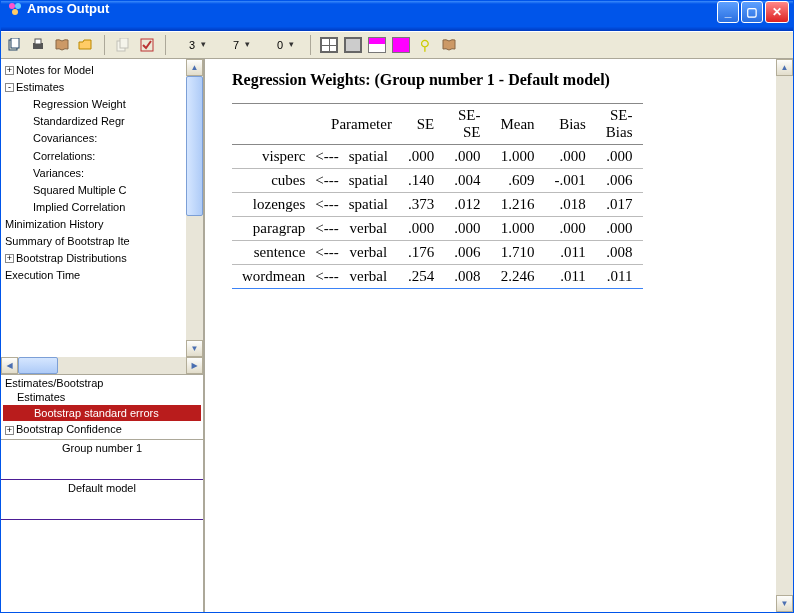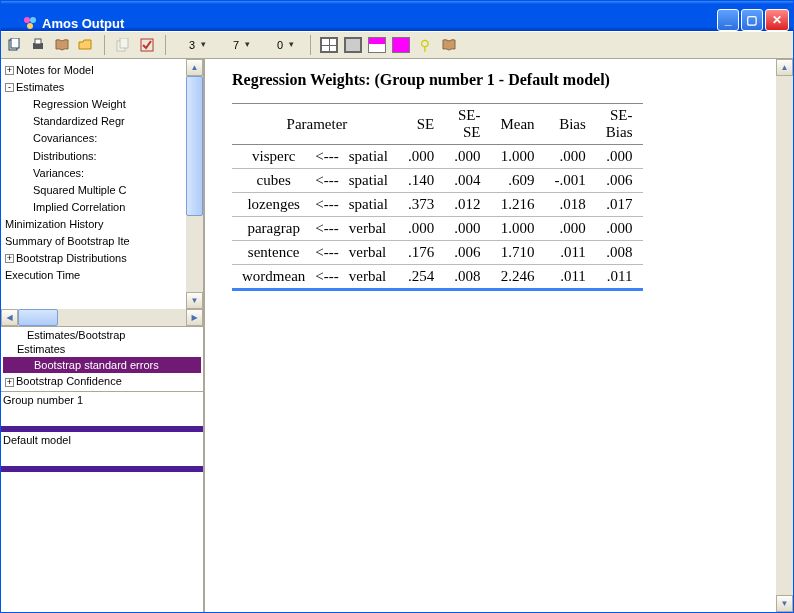--- a/index.html
+++ b/index.html
@@ -10,22 +10,22 @@
     background: #ece9d8;
     width: 794px;
     height: 613px;
     overflow: hidden;
     border: 1px solid #0055ea;
   }
   .titlebar {
     height: 30px;
     background: linear-gradient(to bottom, #3b8bfb 0%, #0055ea 10%, #0055ea 85%, #003ac0 100%);
     display: flex;
-    align-items: flex-end;
-    padding: 0 4px 0 21px;
+    align-items: flex-start;
+    padding: 0 4px 0 6px;
     color: white;
     font-size: 13px;
     font-weight: bold;
   }
   .titlebar .icon { width:16px; height:16px; margin-right:4px; }
   .titlebar .title { flex: 1; }
   .win-btns { display:flex; gap:2px; }
   .win-btn {
     width: 22px; height: 22px;
     border: 1px solid #fff;
@@ -65,21 +65,21 @@
     height: calc(100% - 58px);
   }
   .sidebar {
     width: 204px;
     display:flex;
     flex-direction:column;
     border-right: 2px solid #aca899;
     background:#fff;
   }
   .tree-pane {
-    height: 268px;
+    height: 316px;
     overflow:hidden;
     position:relative;
     border-bottom:1px solid #aca899;
     font-size:11px;
     background:#fff;
     white-space:nowrap;
   }
   .tree-inner { padding:2px; overflow:hidden; height: calc(100% - 17px);}
   .tree-node { line-height:16px; padding-left:2px; }
   .tree-node .box { display:inline-block; width:9px; height:9px; border:1px solid #888; text-align:center; line-height:7px; font-size:9px; margin-right:2px; background:#fff; vertical-align:middle;}
@@ -107,25 +107,25 @@
   .tree-scroll-h .thumbh{
      position:absolute; left:17px; top:0; bottom:0; width:40px;
      background:linear-gradient(#d5e6ff,#aecbf7); border:1px solid #7c9fd6; border-radius:2px;
   }
 
   .list-pane {
     border-bottom:1px solid #aca899;
     font-size:11px; background:#fff; padding:2px;
   }
   .list-pane .item { line-height:16px; white-space:nowrap; padding-left:14px;}
-  .list-pane .hdr { padding-left:2px;margin-left:22px;}
-  .list-pane .sel { background:#701a75; color:#fff;padding-left:31px;}
+  .list-pane .hdr { padding-left:2px;}
+  .list-pane .sel { background:#b91c1c; color:#fff;padding-left:31px;}
   .small-pane {
-    height:40px; border-bottom:6px solid #4c1d95; font-size:11px;
-    background:#fff; padding:2px;
+    height:40px; border-bottom:1px solid #4c1d95; font-size:11px;
+    background:#fff; padding:2px;text-align:center;
   }
   .filler { flex:1; background:#fff;}
 
   .main {
     flex:1; background:#fff; position:relative; overflow:hidden;
     font-family: "Times New Roman", serif;
   }
   .main-scroll {
     position:absolute; right:0; top:0; bottom:0; width:17px; background:#e8e5d8;
   }
@@ -137,24 +137,24 @@
   table.data {
     border-collapse: collapse; font-size:15px;
   }
   table.data th, table.data td {
     padding: 3px 10px;
     border-bottom: 1px solid #bbb;
     text-align:right;
     font-weight:normal;
   }
   table.data thead th { border-top:1px solid #888; border-bottom:1px solid #888; }
-  table.data .pcol { text-align:center; padding-right:6px;}
+  table.data .pcol { text-align:right; padding-right:6px;}
   table.data .arrowcol { text-align:center; padding:3px 4px;}
-  table.data .fcol { text-align:left; padding-left:6px;}
-  table.data tbody tr:last-child td { border-bottom:3px solid #3b82f6;font-family:Liberation Serif, serif;}
+  table.data .fcol { text-align:center; padding-left:6px;}
+  table.data tbody tr:last-child td { border-bottom:1px solid #3b82f6;font-family:Liberation Serif, serif;}
 </style>
 </head>
 <body>
 
 <div class="titlebar">
   <span class="icon">
     <svg width="16" height="16">
         <circle cx="5" cy="5" r="3" fill="#f5c"></circle>
         <circle cx="11" cy="5" r="3" fill="#6cf"></circle>
         <circle cx="8" cy="11" r="3" fill="#fc6"></circle>
@@ -226,21 +226,21 @@
 
 <div class="content">
   <div class="sidebar">
     <div class="tree-pane">
       <div class="tree-inner" id="tree-inner">
           <div class="tree-node ind0"><span class="box">+</span><span class="lbl">Notes for Model</span></div>
           <div class="tree-node ind0"><span class="box">-</span><span class="lbl">Estimates</span></div>
           <div class="tree-node ind2"><span class="lbl">Regression Weight</span></div>
           <div class="tree-node ind2"><span class="lbl">Standardized Regr</span></div>
           <div class="tree-node ind2"><span class="lbl">Covariances:</span></div>
-          <div class="tree-node ind2"><span class="lbl">Distributions:</span></div>
+          <div class="tree-node ind2"><span class="lbl">Correlations:</span></div>
           <div class="tree-node ind2"><span class="lbl">Variances:</span></div>
           <div class="tree-node ind2"><span class="lbl">Squared Multiple C</span></div>
           <div class="tree-node ind2"><span class="lbl">Implied Correlation</span></div>
           <div class="tree-node ind0"><span class="lbl">Minimization History</span></div>
           <div class="tree-node ind0"><span class="lbl">Summary of Bootstrap Ite</span></div>
           <div class="tree-node ind0"><span class="box">+</span><span class="lbl">Bootstrap Distributions</span></div>
           <div class="tree-node ind0"><span class="lbl">Execution Time</span></div>
         </div>
       <div class="tree-scroll-v">
         <div class="arrow">▲</div>

